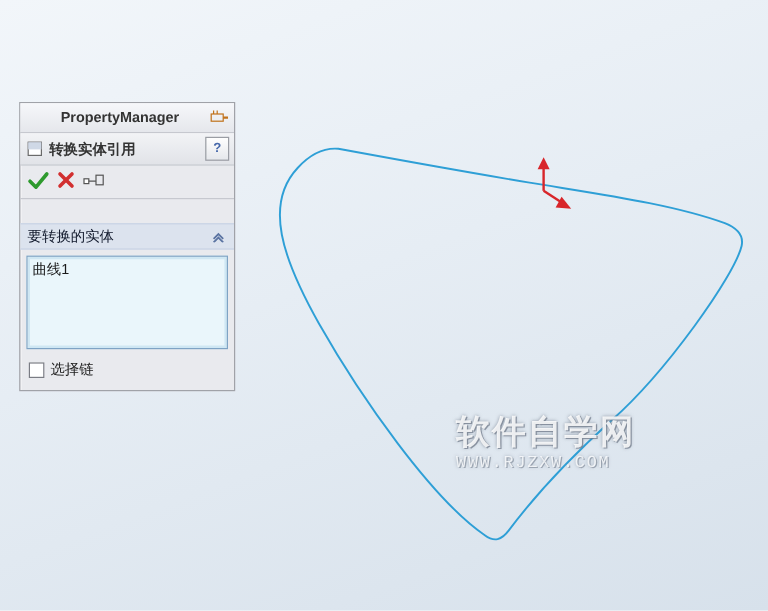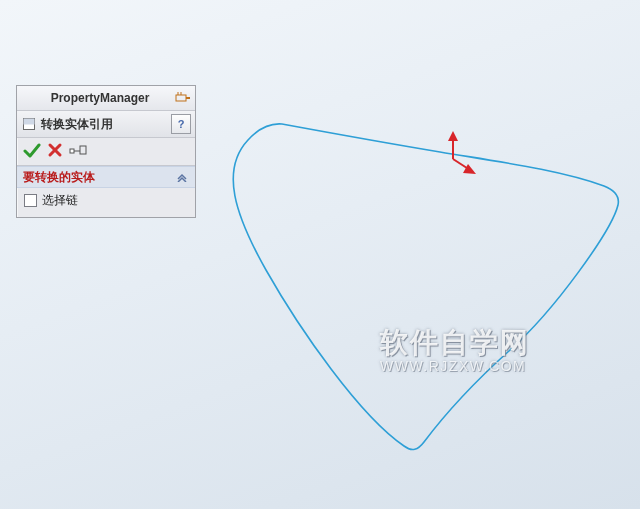--- a/index.html
+++ b/index.html
@@ -77,22 +77,23 @@
   }
   .group-header {
     display: flex;
     align-items: center;
     justify-content: space-between;
     height: 20px;
     padding: 0 6px;
     background: #dce3ee;
     border-top: 1px solid #c8d3e4;
     border-bottom: 1px solid #c8d3e4;
-    color: #b91c1c;
-    font-weight: bold;
+    color: #0f172a;
+    font-weight: normal;
+    margin-top: 20px;
   }
   .chevron {
     width: 14px; height: 14px;
     display: flex; align-items: center; justify-content: center;
     color: #5b74a2; font-size: 10px;
   }
   .listbox {
     margin: 5px;
     height: 72px;
     background: #eaf6fb;
@@ -112,24 +113,24 @@
   }
   .cb {
     width: 13px; height: 13px;
     border: 1px solid #7a7c84;
     background: #fff;
     box-sizing: border-box;
   }
   .watermark {
     position: absolute;
     left: 380px;
-    top: 328px;
+    top: 348px;
     color: rgba(255,255,255,0.85);
     text-shadow: 0 0 3px rgba(120,130,145,0.8), 1px 1px 0 rgba(110,120,135,0.7);
-    font-family: Liberation Sans, sans-serif;
+    font-family: Liberation Mono, monospace;
     line-height: 1.05;
     pointer-events: none;
   }
   .watermark .line1 { font-size: 28px; font-weight: bold; letter-spacing: 2px; }
   .watermark .line2 { font-size: 14px; letter-spacing: 1.5px; opacity: 0.8; margin-top: 2px; }
   svg.scene {
     position: absolute;
     left: 0; top: 0;
     width: 640px; height: 509px;
     pointer-events: none;
@@ -217,20 +218,23 @@
     <div class="group-header">
       <span>要转换的实体</span>
       <span class="chevron">
         <svg width="12" height="10" viewBox="0 0 12 10">
           <polyline points="2,7 6,3 10,7" fill="none" stroke="#5b74a2" stroke-width="1.5"></polyline>
           <polyline points="2,10 6,6 10,10" fill="none" stroke="#5b74a2" stroke-width="1.5"></polyline>
         </svg>
       </span>
     </div>
 
+    <div class="listbox">
+      <div>曲线1</div>
+    </div>
 
     <div class="checkbox-row">
       <span class="cb"></span>
       <span>选择链</span>
     </div>
 
   </div>
 
 </div>
 

